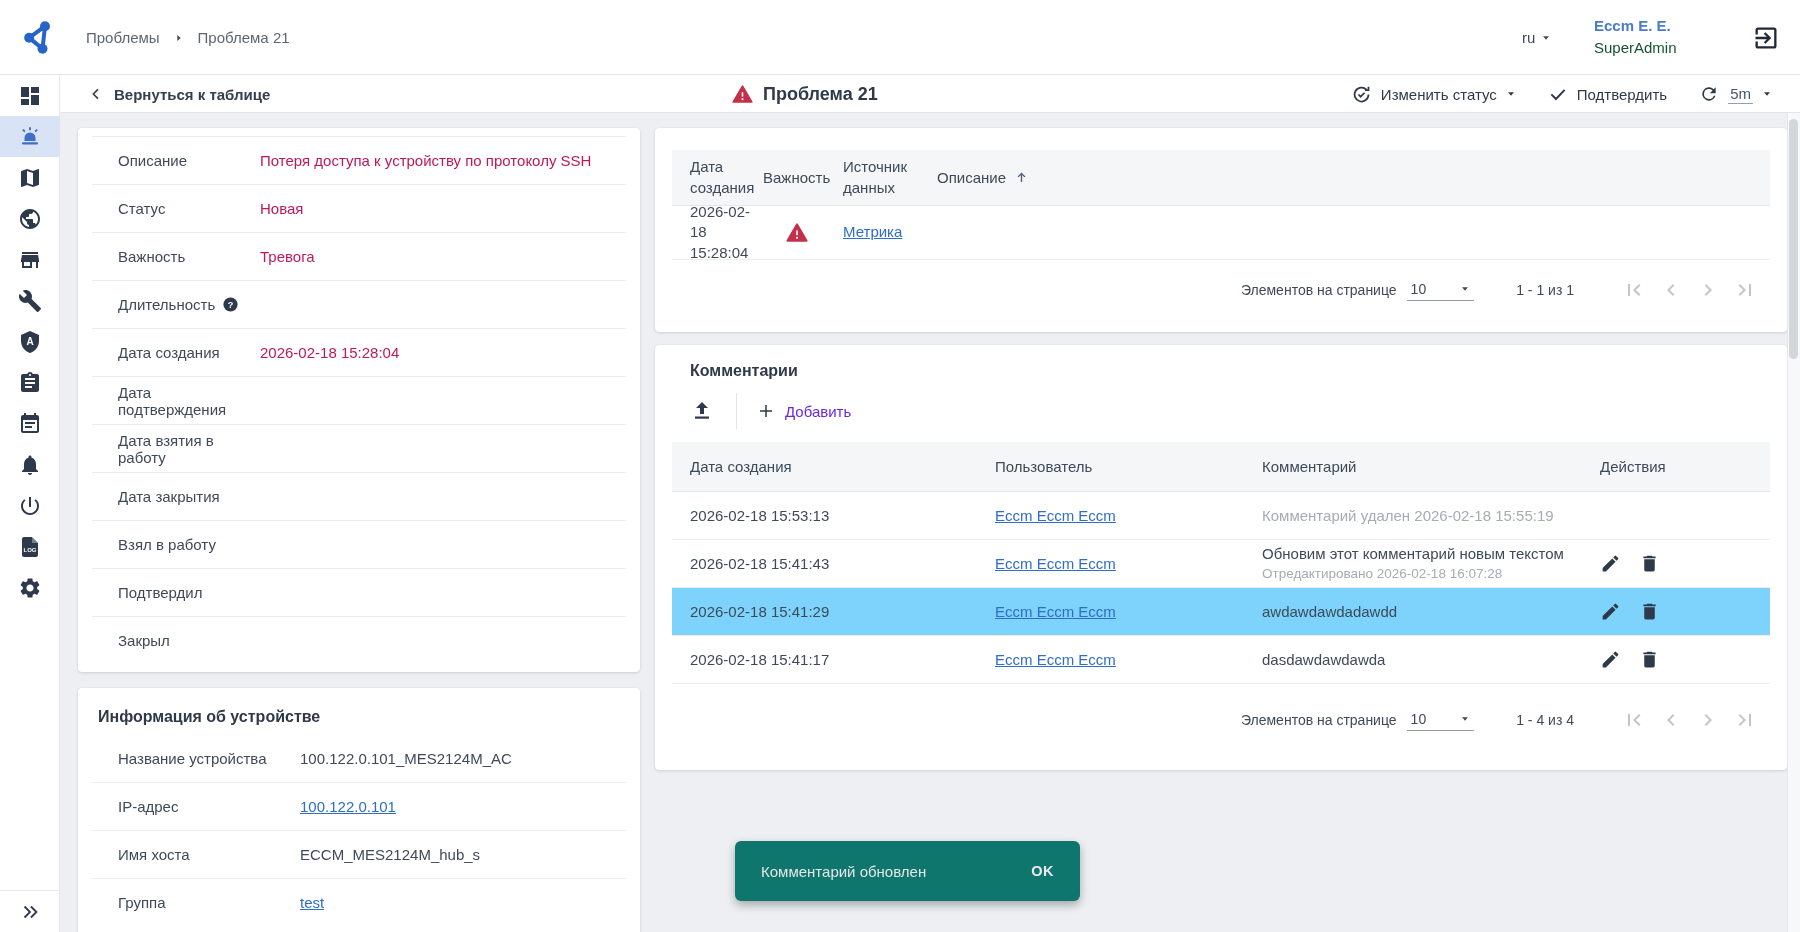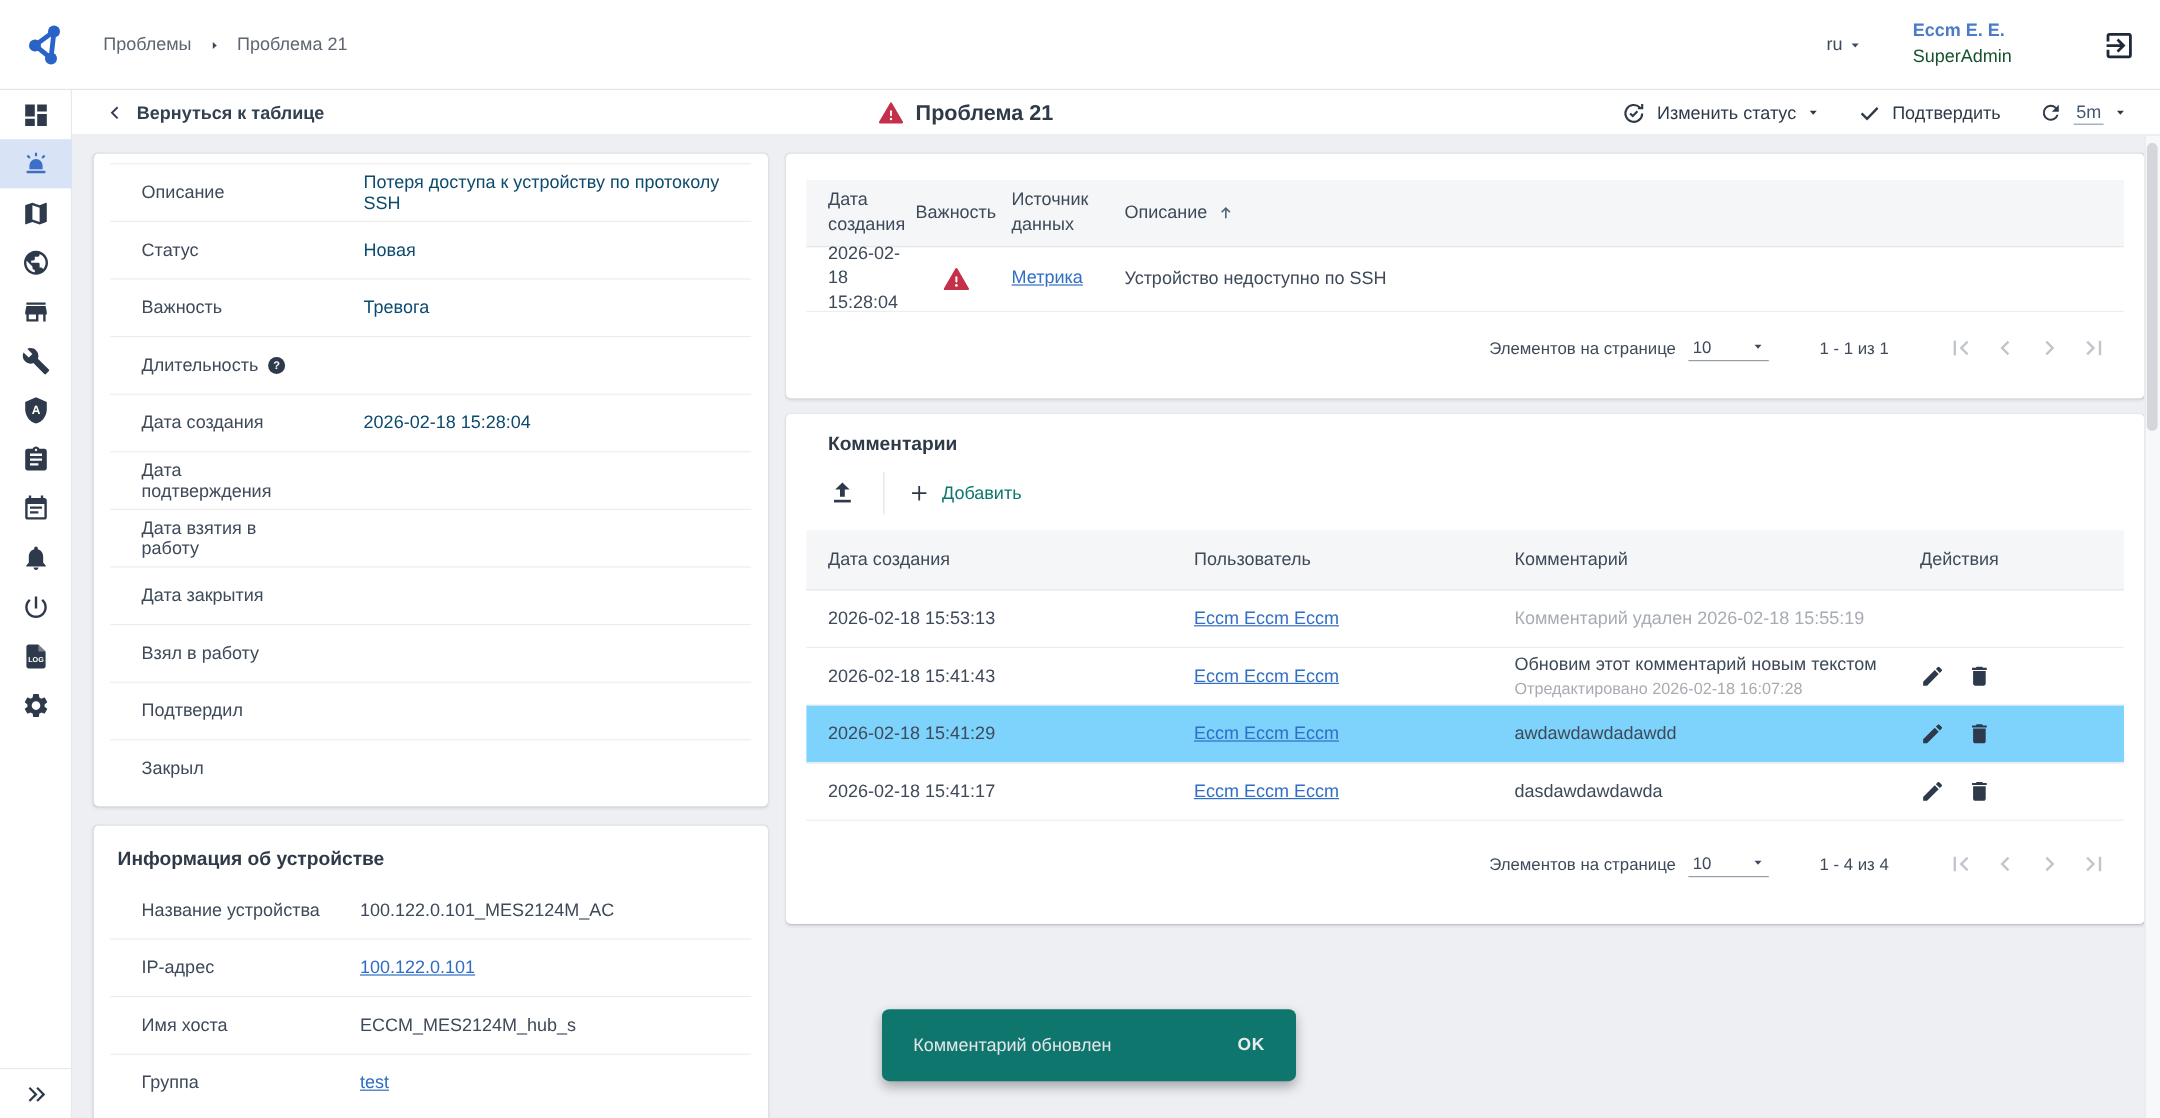--- a/index.html
+++ b/index.html
@@ -46,21 +46,21 @@
   
   .content { position:absolute; left:60px; top:113px; width:1740px; height:819px; overflow:hidden; }
   .card { position:absolute; background:#fff; border-radius:4px;
     box-shadow:0 1px 3px rgba(20,26,36,.14), 0 0 1px rgba(20,26,36,.10); }
 
   
   .card-details { left:18px; top:15px; width:562px; height:544px; padding-top:8px; overflow:hidden; }
   .drow { display:flex; align-items:center; height:48px; margin:0 14px; border-top:1px solid #ededed;
     font-size:15px; }
   .dlab { width:168px; padding-left:26px; display:flex; align-items:center; gap:7px; color:#3e4a59; }
-  .dval { flex:1; color:#0c4a6e;margin-left:43px; }
+  .dval { flex:1; color:#be185d; }
   .helpic { width:17px; height:17px; flex:none; cursor:pointer; }
 
   .card-device { left:18px; top:575px; width:562px; height:420px; padding-top:14px; }
   .vtitle { font-size:16px; font-weight:bold; color:#2f3a48; margin:6px 20px 8px 20px; }
   .vrow { display:flex; align-items:center; height:48px; margin:0 14px; font-size:15px; }
   .vrow + .vrow { border-top:1px solid #ededed; }
   .vlab { width:208px; padding-left:26px; color:#3e4a59; }
   .vval { flex:1; }
 
   .link { color:#2f6ec4; text-decoration:underline; cursor:pointer; }
@@ -86,21 +86,21 @@
   .pag-range { margin-right:48px; }
   .pag-nav { display:flex; align-items:center; gap:13px; }
   .pag-nav svg { width:24px; height:24px; cursor:pointer; }
 
   
   .card-comments { left:595px; top:232px; width:1132px; height:425px; }
   .ctitle { font-size:16px; font-weight:bold; color:#2f3a48; margin:17px 0 0 35px; }
   .ctools { display:flex; align-items:center; height:46px; margin:8px 0 0 35px; gap:0; }
   .upbtn { width:24px; height:24px; margin-right:22px; cursor:pointer; }
   .vdiv { width:1px; height:36px; background:#e2e4e8; margin-right:20px; }
-  .addbtn { display:flex; align-items:center; gap:10px; font-size:15px; color:#0f766e; cursor:pointer; }
+  .addbtn { display:flex; align-items:center; gap:10px; font-size:15px; color:#6d28d9; cursor:pointer; }
   .ctable { margin:8px 17px 0 17px; }
   .chead { display:flex; align-items:center; height:50px; background:#f5f6f8; border-bottom:1px solid #e4e6e9;
     font-size:15px; color:#3e4a59; }
   .crow { display:flex; align-items:center; height:48px; border-bottom:1px solid #ededed; font-size:15px; }
   .crow.hl { background:#7dd3fc; }
   .cc-date { width:318px; padding-left:18px; }
   .cc-user { width:265px; padding-left:5px; }
   .cc-comment { flex:1; padding-left:7px; line-height:1.3; }
   .cc-actions { width:190px; padding-left:20px; display:flex; gap:18px; }
   .cc-actions svg { width:21px; height:21px; cursor:pointer; }
@@ -398,21 +398,20 @@
         <div class="erow">
           <div class="ec-date">2026-02-18 15:28:04</div>
           <div class="imp-cell">
             <svg width="22" height="22" viewBox="0 0 24 24">
                 <path d="M12 2.5L1.5 20.5h21z" fill="#c4304a" stroke="#c4304a" stroke-width="2" stroke-linejoin="round"></path>
                 <rect x="11.1" y="9" width="1.8" height="5.6" rx=".9" fill="#fff"></rect>
                 <circle cx="12" cy="17.3" r="1.2" fill="#fff"></circle>
               </svg>
           </div>
           <div class="ec-src"><a class="link">Метрика</a></div>
-          <div class="ec-desc" style="cursor:default">Устройство недоступно по SSH</div>
         </div>
         <div class="pag">
           <span class="pag-label">Элементов на странице</span>
           <span class="pag-size">
             <span>10</span>
             <svg class="caret" viewBox="0 0 24 24">
                 <path d="M5 8l7 8 7-8z" fill="#3e4a59"></path>
               </svg>
           </span>
           <span class="pag-range">1 - 1 из 1</span>

